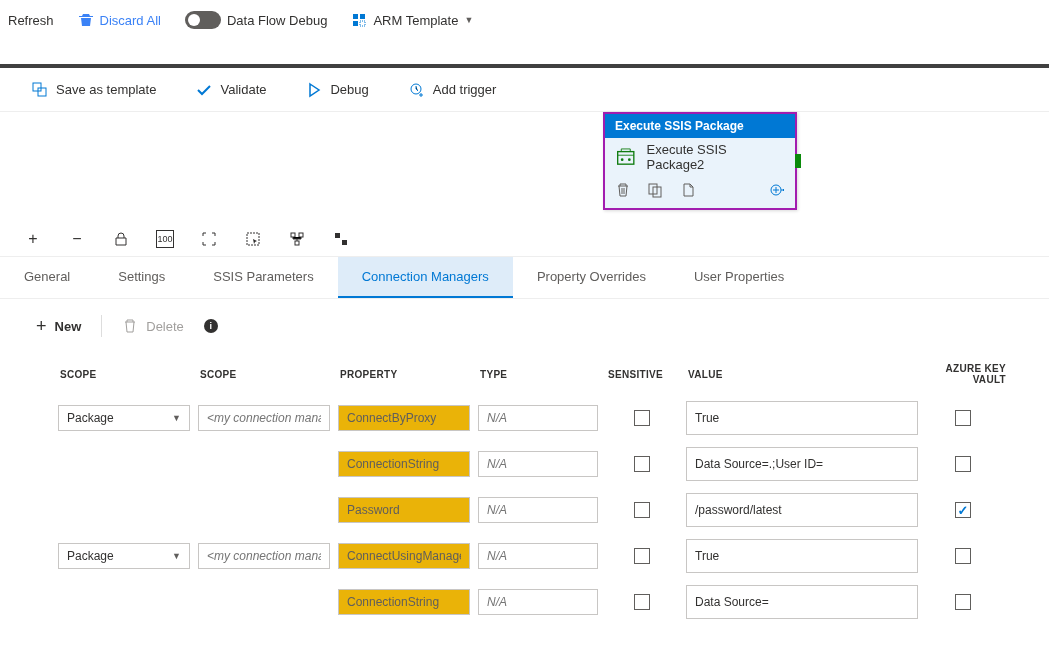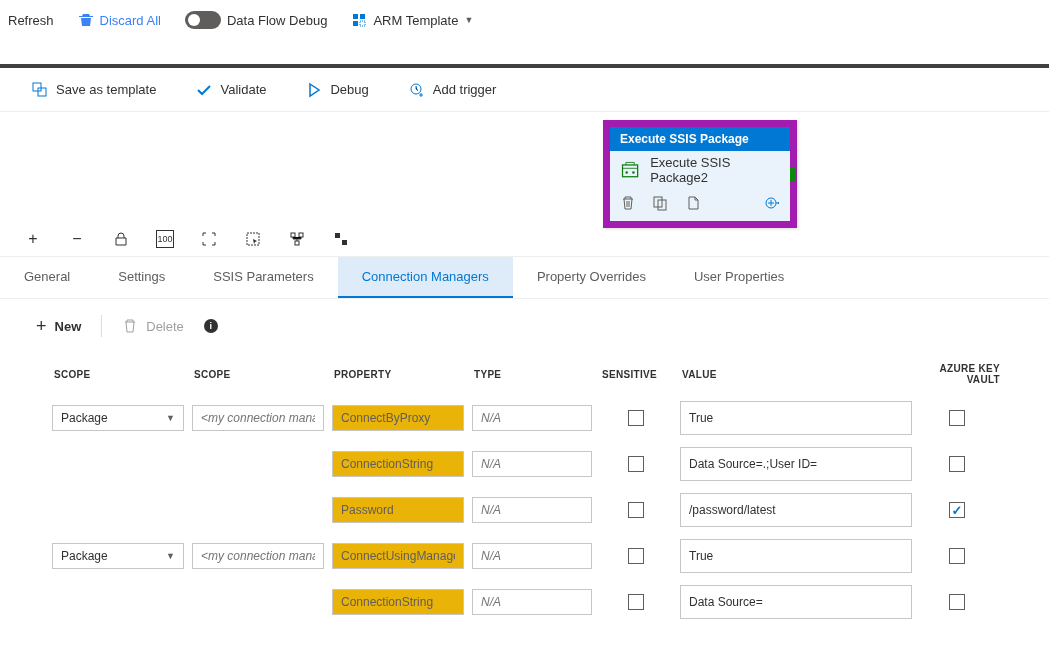--- a/index.html
+++ b/index.html
@@ -13,21 +13,21 @@
 
 .toggle { width: 36px; height: 18px; background: #605e5c; border-radius: 9px; position: relative; display: inline-block; }
 .toggle::after { content: ''; position: absolute; width: 12px; height: 12px; background: #fff; border-radius: 50%; top: 3px; left: 3px; }
 
 
 .pipeline-toolbar { display: flex; align-items: center; height: 48px; padding: 0 32px; gap: 40px; border-top: 4px solid #404040; border-bottom: 1px solid #eee; margin-top: 24px; }
 .pipeline-toolbar .btn { display: flex; align-items: center; gap: 8px; cursor: pointer; color: #323130; }
 
 
 .canvas { position: relative; height: 110px; }
-.activity-node { position: absolute; left: 603px; top: 8px; width: 194px; border: 7px solid #a21caf; box-shadow: 1px 1px 3px rgba(0,0,0,0.15); background: #fff; }
+.activity-node { position: absolute; left: 603px; top: 0; width: 194px; border: 2px solid #a21caf; box-shadow: 1px 1px 3px rgba(0,0,0,0.15); background: #fff; }
 .activity-header { background: #0078d4; color: #fff; padding: 5px 10px; font-size: 12px; font-weight: 600; }
 .activity-body { display: flex; align-items: center; gap: 10px; padding: 4px 10px; background: #eaf3fb; }
 .activity-footer { display: flex; align-items: center; gap: 16px; padding: 6px 10px 10px; background: #eaf3fb; }
 .activity-footer .spacer { flex: 1; }
 .activity-handle { position: absolute; right: -6px; top: 40px; width: 6px; height: 14px; background: #0b8a0b; }
 
 
 .mini-toolbar { display: flex; align-items: center; gap: 26px; padding: 8px 24px; border-bottom: 1px solid #eee; }
 .mini-toolbar .ic { width: 18px; height: 18px; display: inline-flex; align-items: center; justify-content: center; cursor: pointer; color: #323130; font-size: 16px; }
 
@@ -37,21 +37,21 @@
 .tab.active { background: #deecf9; color: #0078d4; border-bottom: 2px solid #0078d4; }
 
 
 .action-bar { display: flex; align-items: center; gap: 20px; padding: 16px 36px; }
 .action-bar .btn { display: flex; align-items: center; gap: 8px; cursor: pointer; font-weight: 600; }
 .action-bar .sep { width: 1px; height: 22px; background: #ddd; }
 .action-bar .disabled { color: #a19f9d; cursor: default; font-weight: 400; }
 .info-badge { width: 14px; height: 14px; background: #323130; color: #fff; border-radius: 50%; font-size: 9px; font-weight: bold; display: inline-flex; align-items: center; justify-content: center; }
 
 
-.table { padding: 0 16px; }
+.table { padding: 0 22px; }
 .table-header, .row { display: grid; grid-template-columns: 32px 140px 140px 140px 128px 80px 240px 90px; gap: 0; align-items: center; }
 .table-header { font-size: 10px; font-weight: 600; color: #323130; padding: 10px 0; letter-spacing: 0.3px; }
 .table-header > div { padding: 0 6px; }
 .row { padding: 6px 0; }
 .row > div { padding: 0 4px; }
 .cell-input { width: 100%; height: 26px; border: 1px solid #c8c6c4; padding: 0 8px; font-size: 12px; color: #323130; background: #fff; }
 .cell-input.ph { color: #a19f9d; font-style: italic; }
 .cell-input.ro { color: #605e5c; background: #eab308; }
 .dropdown { display: flex; align-items: center; justify-content: space-between; height: 26px; border: 1px solid #c8c6c4; padding: 0 8px; font-size: 12px; cursor: pointer; background: #fff; }
 .chev { font-size: 9px; color: #605e5c; }

